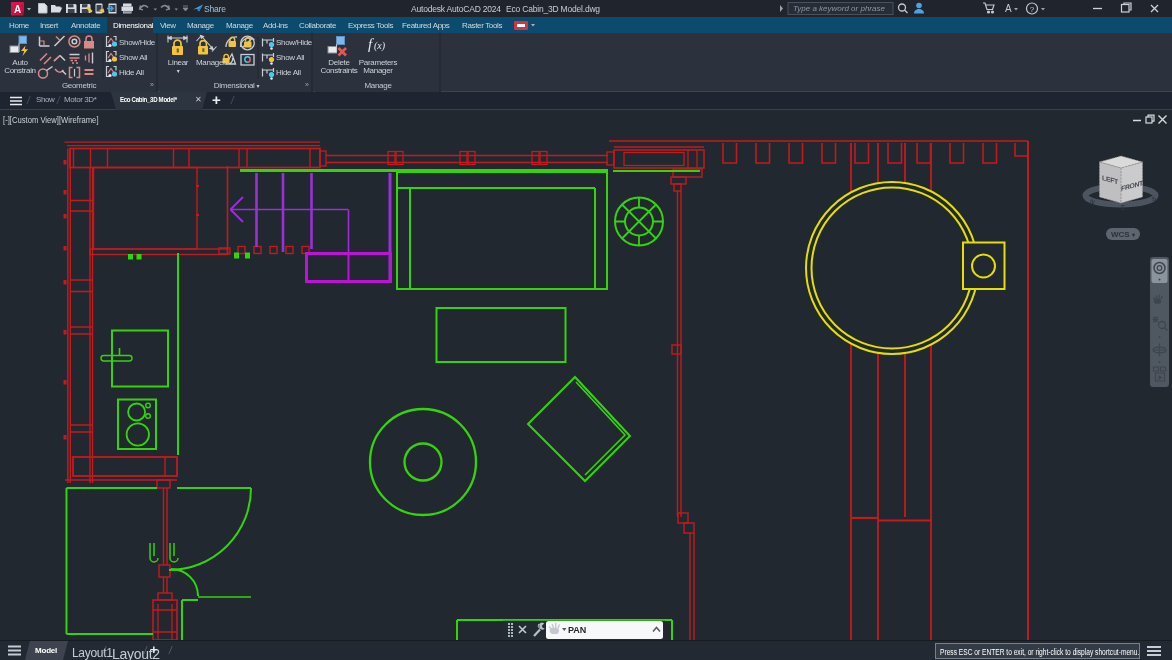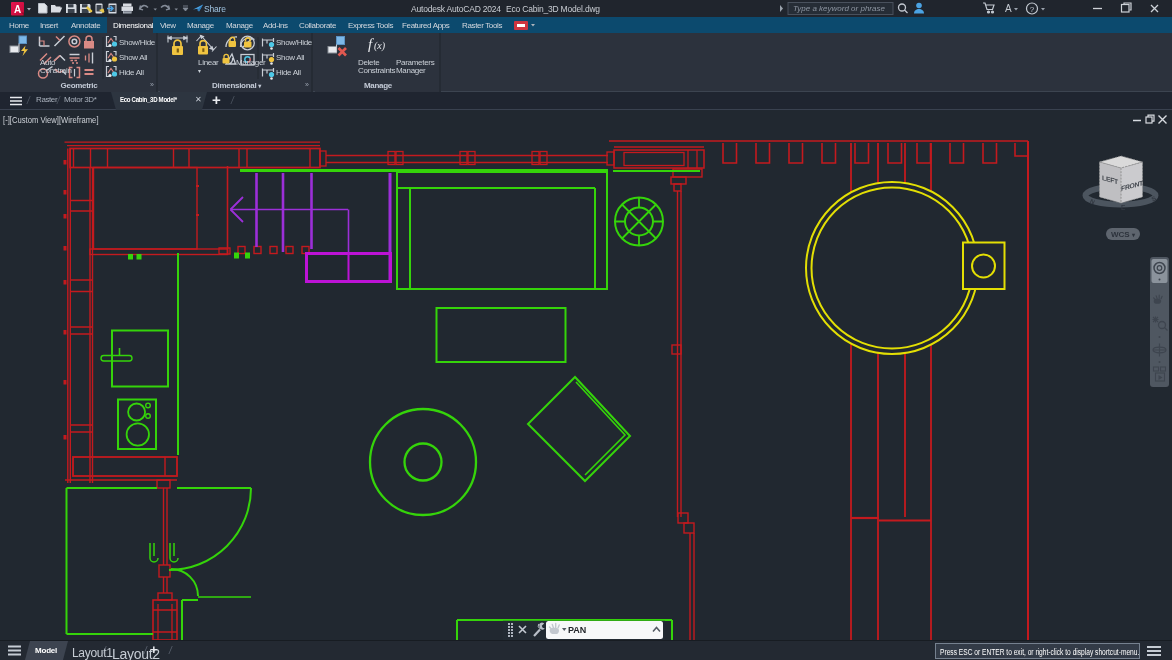--- a/index.html
+++ b/index.html
@@ -8,22 +8,22 @@
 
 #titlebar{position:absolute;left:0;top:0;width:1172px;height:17px;background:#20252d;}
 #titlebar .tt{position:absolute;top:4px;font-size:8.5px;letter-spacing:-0.2px;color:#c9cdd3;white-space:nowrap;}
 
 #menutabs{position:absolute;left:0;top:17px;width:1172px;height:16px;background:#0c4a6e;}
 #menutabs span{position:absolute;top:4px;font-size:8px;letter-spacing:-0.35px;color:#d4d8de;white-space:nowrap;}
 #ptab{position:absolute;left:107px;top:0;width:46px;height:16px;background:#2c323d;}
 
 #ribbon{position:absolute;left:0;top:33px;width:1172px;height:59px;background:#2c323d;border-bottom:1px solid #3c4450;}
 .panel{position:absolute;top:0;height:59px;background:#2c323d;border-right:2px solid #252b34;}
-.plabel{position:absolute;top:48px;width:100%;text-align:center;font-size:8px;letter-spacing:-0.3px;color:#c3cad6;font-weight:bold;}
-.rtxt{position:absolute;font-size:8px;letter-spacing:-0.3px;color:#ccd1d8;text-align:center;line-height:7.5px;padding-left:40px;}
+.plabel{position:absolute;top:48px;width:100%;text-align:center;font-size:8px;letter-spacing:-0.3px;color:#c3cad6;}
+.rtxt{position:absolute;font-size:8px;letter-spacing:-0.3px;color:#ccd1d8;text-align:center;line-height:7.5px;}
 .sh{position:absolute;font-size:8px;letter-spacing:-0.3px;color:#ccd1d8;}
 
 #filetabs{position:absolute;left:0;top:92px;width:1172px;height:18px;background:#1f2530;border-bottom:1px solid #39414f;}
 .ftab{position:absolute;top:3px;font-size:8px;letter-spacing:-0.4px;color:#a9b1bc;white-space:nowrap;}
 .fsla{position:absolute;top:3px;font-size:10px;color:#4e5662;font-style:italic;}
 #activeft{position:absolute;left:111px;top:0;width:96px;height:18px;background:#2d3540;clip-path:polygon(0 0,100% 0,calc(100% - 5px) 100%,5px 100%);}
 
 #statusbar{position:absolute;left:0;top:640px;width:1172px;height:20px;background:#232932;border-top:1px solid #171c22;}
 
 #vplabel{position:absolute;left:3px;top:114.5px;font-size:9px;color:#cdd1d7;transform:scaleX(0.85);transform-origin:0 0;white-space:nowrap;}
@@ -456,21 +456,21 @@
 <div class="plabel" style="left:160px;width:153px;top:48px">Dimensional <span style="font-size:6px">▾</span></div>
 <div class="plabel" style="left:315px;width:126px;top:48px">Manage</div>
 <span class="abs" style="left:150px;top:48px;font-size:7px;color:#9aa3af">»</span>
 <span class="abs" style="left:305px;top:48px;font-size:7px;color:#9aa3af">»</span>
 </div>
 <div id="filetabs">
 <svg class="abs" style="left:10px;top:4px" width="12" height="10" viewBox="0 0 12 10">
   <path d="M0 1.5 h12 M0 5 h12 M0 8.5 h12" stroke="#e8eaee" stroke-width="1.7"></path>
 </svg>
 <span class="fsla" style="left:27px">/</span>
-<span class="ftab" style="left:36px">Raster</span>
+<span class="ftab" style="left:36px">Show</span>
 <span class="fsla" style="left:57px">/</span>
 <span class="ftab" style="left:64px">Motor 3D*</span>
 <div id="activeft"></div>
 <span class="ftab" style="left:120px;color:#fff;font-weight:bold;font-size:8px;transform:scaleX(0.76);transform-origin:0 0">Eco Cabin_3D Model*</span>
 <span class="ftab" style="left:195px;color:#c6ccd4;font-size:8px">✕</span>
 <span class="abs" style="left:212px;top:-1px;font-size:15px;color:#e8eaee;font-weight:bold">+</span>
 <span class="fsla" style="left:231px">/</span>
 </div>
 <div id="statusbar">
 <svg class="abs" style="left:8px;top:4px" width="13" height="11" viewBox="0 0 13 11">

